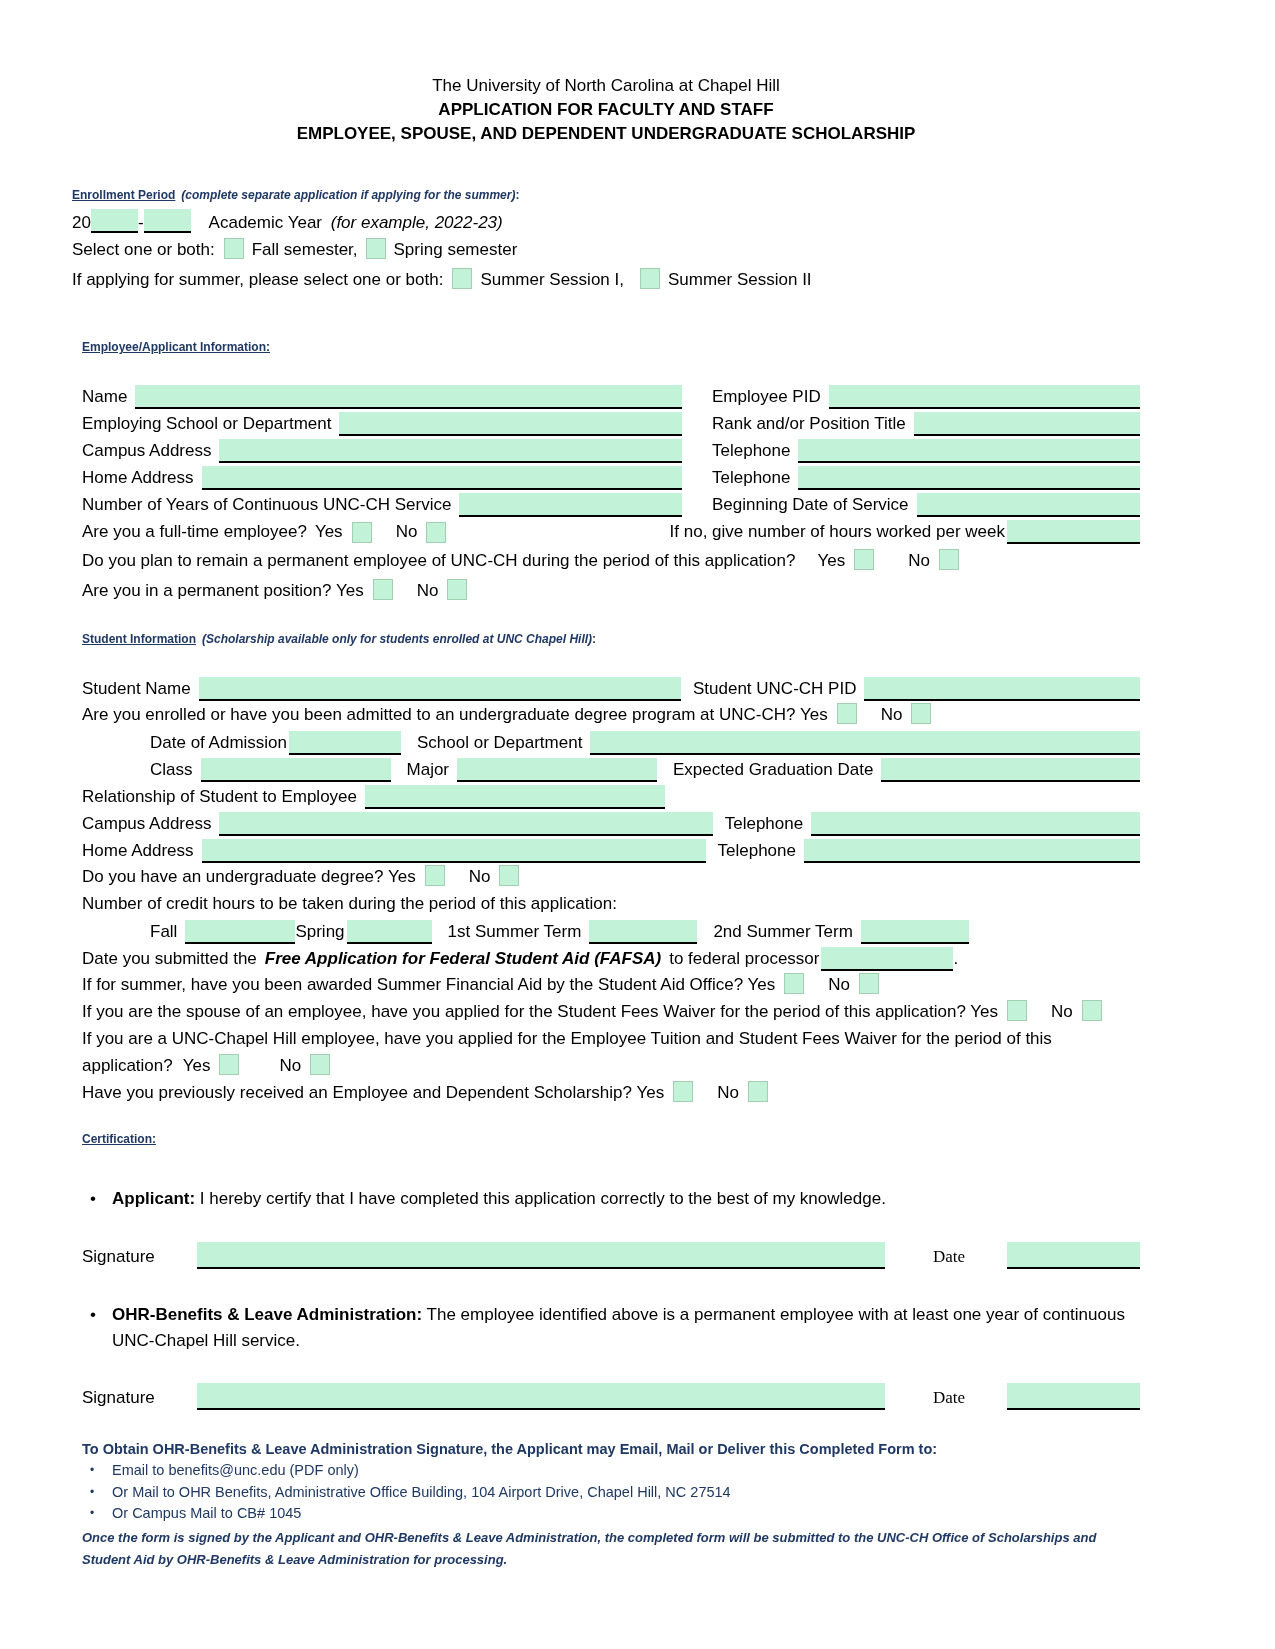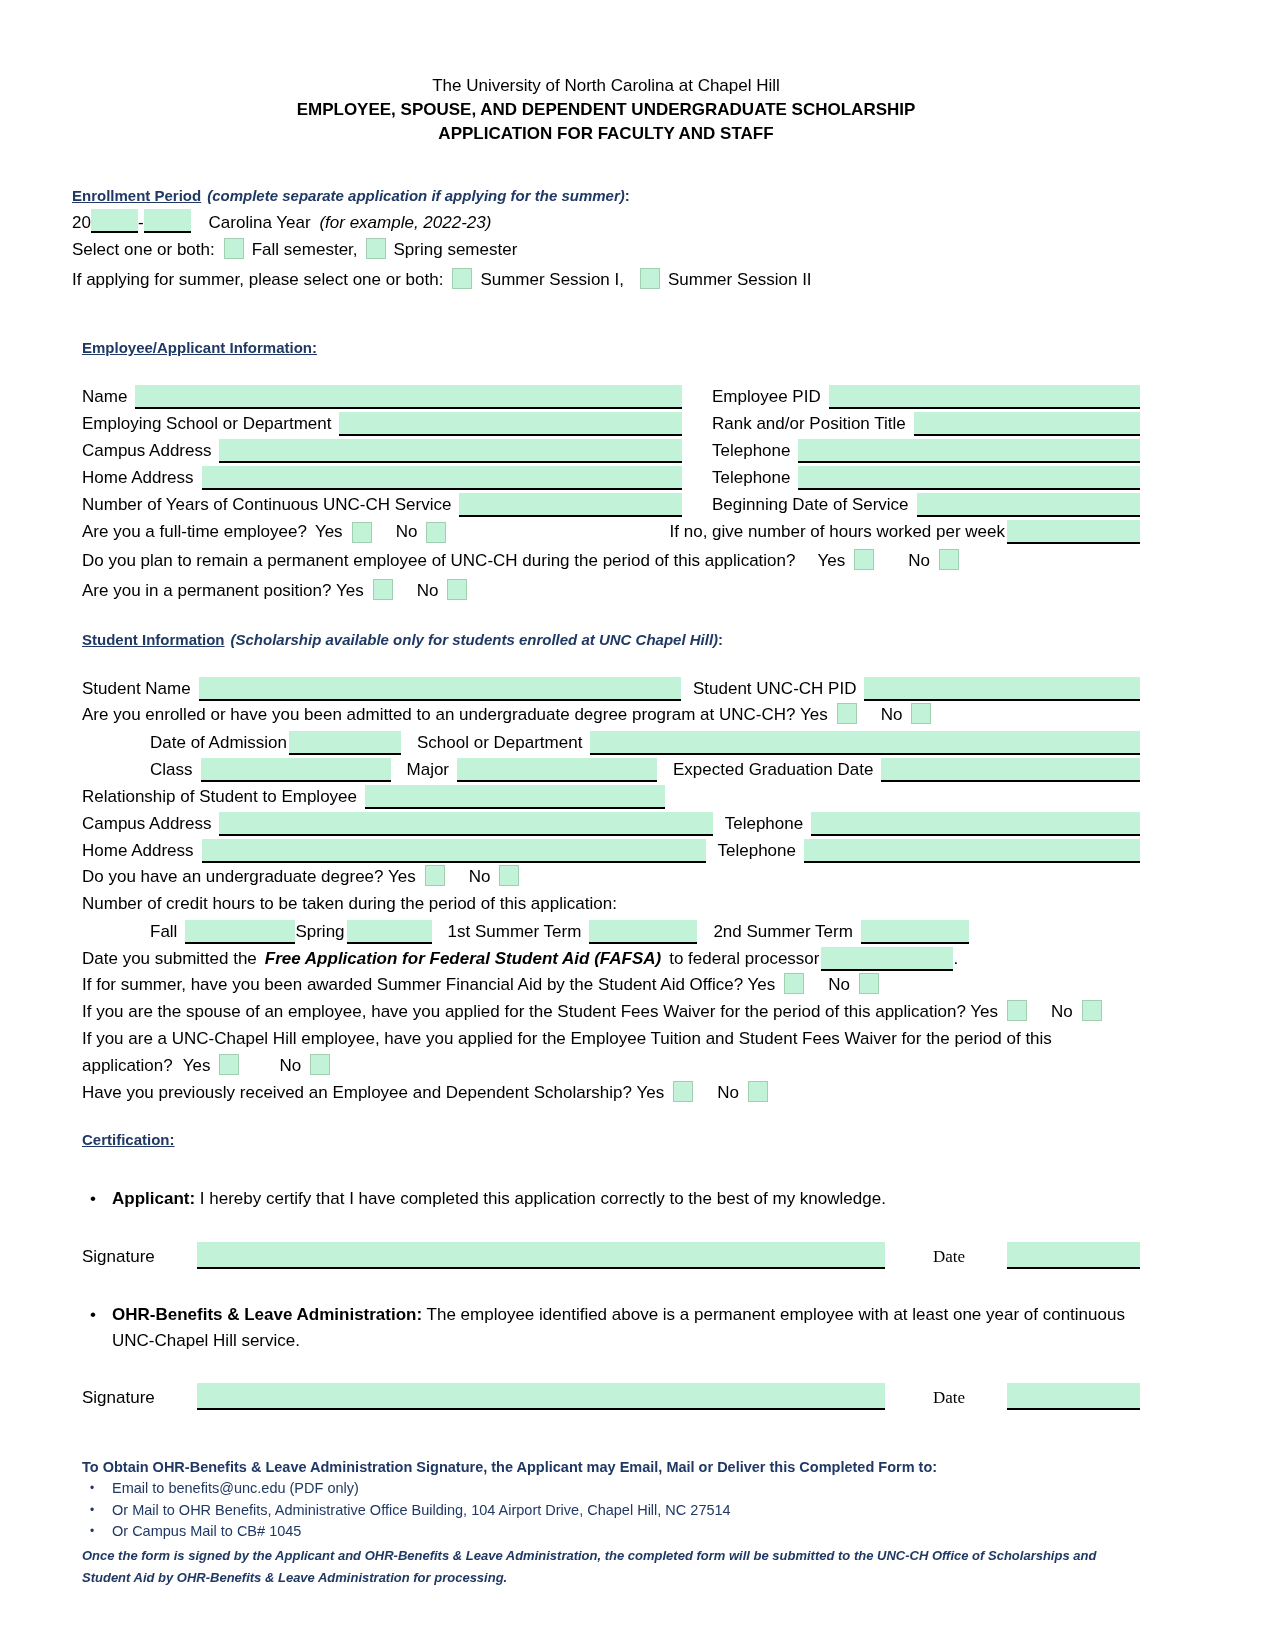--- a/index.html
+++ b/index.html
@@ -10,21 +10,21 @@
   *{margin:0;padding:0;box-sizing:border-box;}
   html,body{width:1275px;height:1649px;background:#fff;overflow:hidden;}
   body{font-family:"Liberation Sans",sans-serif;font-size:17px;color:#000;}
   .page{width:1275px;height:1397px;padding:74px 135px 0 72px;}
 
   
   .title{text-align:center;line-height:24px;}
   .t2{font-weight:bold;}
 
   
-  .sec-head{color:var(--navy);font-weight:bold;font-size:15px;line-height:27px;white-space:nowrap;}
+  .sec-head{color:var(--navy);font-weight:bold;font-size:12px;line-height:27px;white-space:nowrap;}
   .hu{text-decoration:underline;}
   .hn{margin-left:6px;}
 
   .shift{margin-left:10px;}
 
   
   .qrow{line-height:27px;}
   .h27{height:27px;}
 
   
@@ -71,37 +71,37 @@
   .m-enroll{margin-top:36px;}
   .m-emp-head{margin-top:41px;}
   .m-rows1{margin-top:21px;}
   .m-stu-head{margin-top:22px;}
   .m-rows2{margin-top:21px;}
   .m-cert-head{margin-top:20px;}
   .m-applicant{margin-top:33px;}
   .m-sig1{margin-top:27px;}
   .m-ohr{margin-top:33px;}
   .m-sig2{margin-top:26px;}
-  .m-footer{margin-top:47px;}
+  .m-footer{margin-top:29px;}
 </style>
 </head>
 <body>
 
 <div class="page">
 
   <div class="title">
     <div>The University of North Carolina at Chapel Hill</div>
+    <div class="t2">APPLICATION FOR FACULTY AND STAFF</div>
     <div class="t2">EMPLOYEE, SPOUSE, AND DEPENDENT UNDERGRADUATE SCHOLARSHIP</div>
-    <div class="t2">APPLICATION FOR FACULTY AND STAFF</div>
   </div>
 
   <div>
     <div class="sec-head m-enroll"><span class="hu">Enrollment Period</span><i class="hn">(complete separate application if applying for the summer)</i><span>:</span></div>
     <div class="qrow h27">
-      <span>20</span><span class="blank ib" style="width:47px"></span><span>-</span><span class="blank ib" style="width:47px"></span><span style="margin-left:18px">Carolina Year</span> <i style="margin-left:4px">(for example, 2022-23)</i>
+      <span>20</span><span class="blank ib" style="width:47px"></span><span>-</span><span class="blank ib" style="width:47px"></span><span style="margin-left:18px">Academic Year</span> <i style="margin-left:4px">(for example, 2022-23)</i>
     </div>
     <div class="qrow h27">
       <span>Select one or both:</span><span class="cb"></span><span class="g1">Fall semester,</span><span class="cb g1"></span><span class="g1">Spring semester</span>
     </div>
     <div class="qrow" style="margin-top:3px">
       <span>If applying for summer, please select one or both:</span><span class="cb"></span><span class="g1">Summer Session I,</span><span class="cb ml16"></span><span class="g1">Summer Session II</span>
     </div>
   </div>
 
   <div class="shift">

